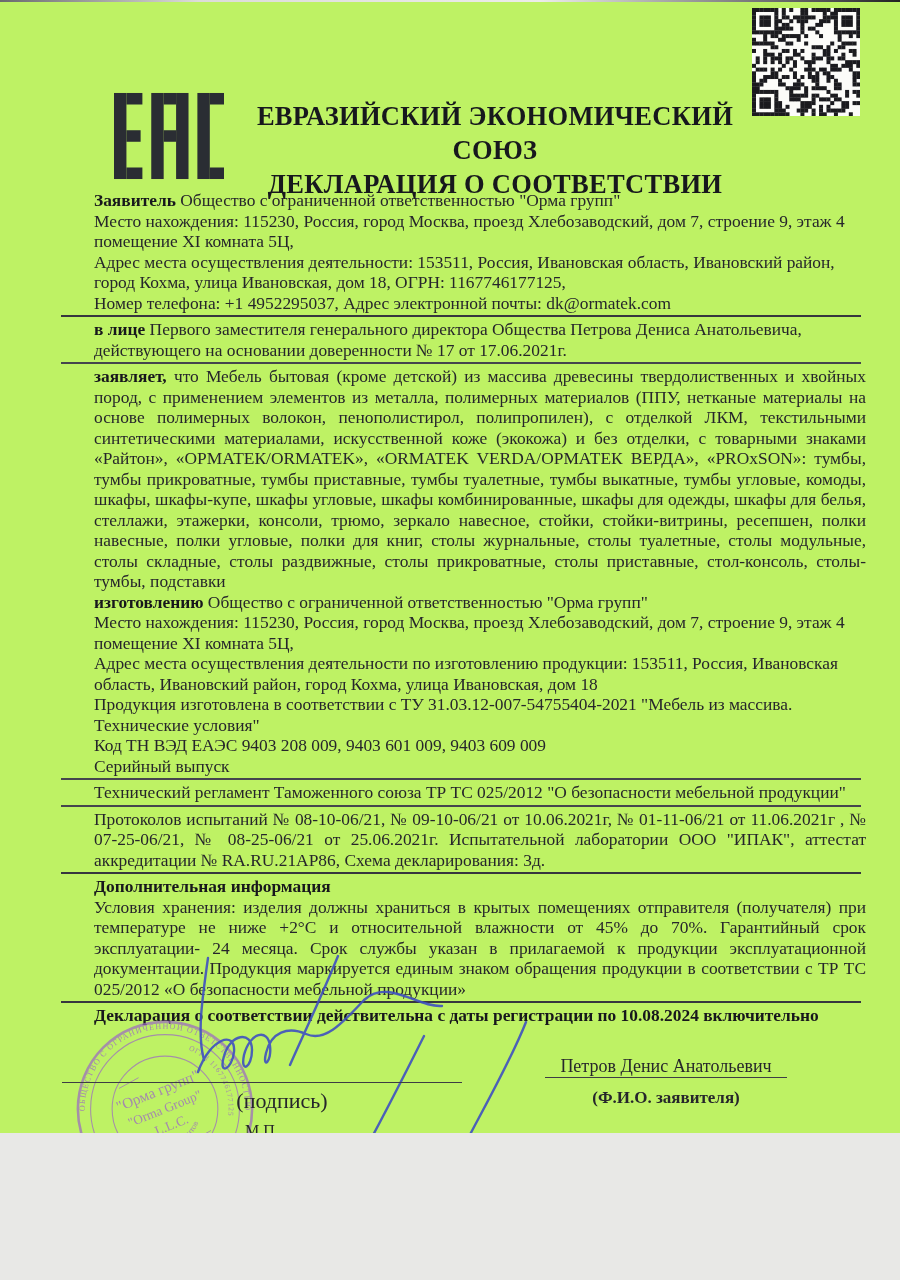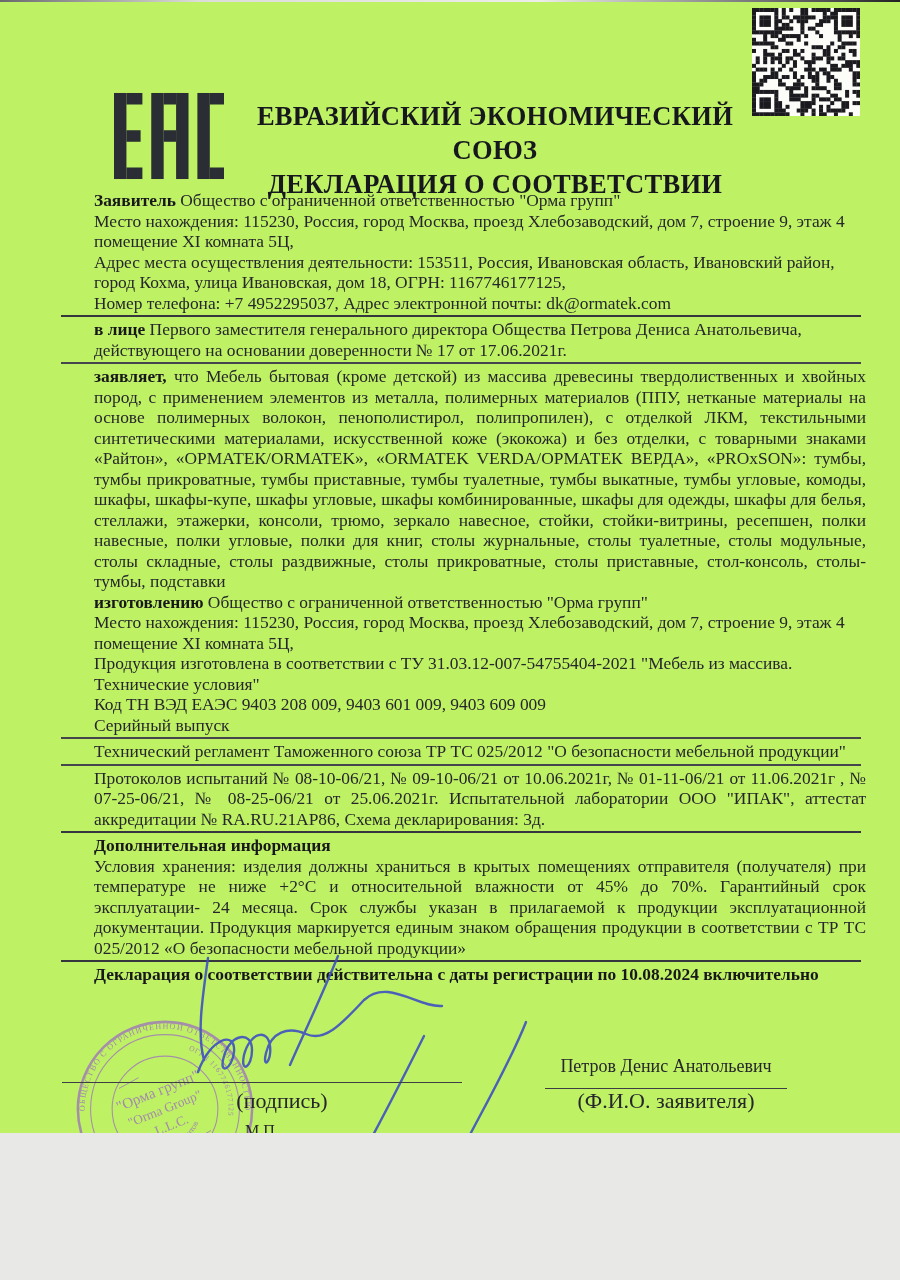--- a/index.html
+++ b/index.html
@@ -24,22 +24,22 @@
   .rule{height:0; border-top:2px solid #45454d; width:800px; margin:2px 0 2px -33px;}
   .rule.thick{border-top-width:2.5px; border-top-color:#36363e;}
   .validity{font-weight:bold; color:#17171c; margin-top:2px !important;}
   
   .stamp{position:absolute; top:1016px; left:72px; width:186px; height:186px; opacity:.88;}
   .ink{position:absolute; top:950px; left:140px; width:520px; height:245px; opacity:.9;}
   .sig-line{position:absolute; top:1082px; left:62px; width:400px; border-top:1.6px solid #3d3d44;}
   .sig-caption{position:absolute; top:1088px; left:222px; width:120px; text-align:center; font-size:22px;}
   .seal-mark{position:absolute; top:1122px; left:245px; font-size:16px;}
   .signer-name{position:absolute; top:1056px; left:545px; width:242px; text-align:center;
-    font-size:18px; border-bottom:1.6px solid #3d3d44; padding-bottom:11px;}
-  .signer-caption{position:absolute; top:1088px; left:545px; width:242px; text-align:center; font-size:22px;}
+    font-size:18px; border-bottom:1.6px solid #3d3d44; padding-bottom:0;}
+  .signer-caption{position:absolute; top:1088px; left:545px; width:242px; text-align:center; font-size:17px;font-weight:bold;}
   
   .footer{position:absolute; top:1153px; left:92px; font-weight:bold; font-size:14px;
     line-height:25px; color:#1c1c22;}
   .footer .f2{padding-left:8px;}
 </style>
 </head>
 <body>
 
 <div class="page">
   <div class="scan-edge"></div>
@@ -460,31 +460,32 @@
         <rect x="70.76" y="104.28" width="4" height="4"></rect>
         <rect x="81.93" y="104.28" width="4" height="4"></rect>
         <rect x="96.83" y="104.28" width="4" height="4"></rect>
       </g>
   </svg>
 
   <div class="content">
     <p><b>Заявитель</b><span> Общество с ограниченной ответственностью "Орма групп"</span></p>
     <p>Место нахождения: 115230, Россия, город Москва, проезд Хлебозаводский, дом 7, строение 9, этаж 4 помещение XI комната 5Ц,</p>
     <p>Адрес места осуществления деятельности: 153511, Россия, Ивановская область, Ивановский район, город Кохма, улица Ивановская, дом 18, ОГРН: 1167746177125,</p>
-    <p>Номер телефона: +7 4952295037, Адрес электронной почты: dk@ormatek.com</p>
+    <p>Номер телефона: +1 4952295037, Адрес электронной почты: dk@ormatek.com</p>
 
     <div class="rule thick"></div>
 
     <p><b>в лице</b><span>  Первого заместителя генерального директора Общества Петрова Дениса Анатольевича, действующего на основании доверенности № 17 от 17.06.2021г.</span></p>
 
     <div class="rule"></div>
 
     <p class="just"><b>заявляет,</b><span> что Мебель бытовая (кроме детской) из массива древесины твердолиственных и хвойных пород, с применением элементов из металла, полимерных материалов (ППУ, нетканые материалы на основе полимерных волокон, пенополистирол, полипропилен), с отделкой ЛКМ, текстильными синтетическими материалами, искусственной коже (экокожа) и без отделки, с товарными знаками «Райтон», «ОРМАТЕК/ORMATEK», «ORMATEK VERDA/ОРМАТЕК ВЕРДА», «PROxSON»: тумбы, тумбы прикроватные, тумбы приставные, тумбы туалетные, тумбы выкатные, тумбы угловые, комоды, шкафы, шкафы-купе, шкафы угловые, шкафы комбинированные, шкафы для одежды, шкафы для белья, стеллажи, этажерки, консоли, трюмо, зеркало навесное, стойки, стойки-витрины, ресепшен, полки навесные, полки угловые, полки для книг, столы журнальные, столы туалетные, столы модульные, столы складные, столы раздвижные, столы прикроватные, столы приставные, стол-консоль, столы-тумбы, подставки</span></p>
     <p><b>изготовлению</b><span> Общество с ограниченной ответственностью "Орма групп"</span></p>
     <p>Место нахождения: 115230, Россия, город Москва, проезд Хлебозаводский, дом 7, строение 9, этаж 4 помещение XI комната 5Ц,</p>
+    <p>Адрес места осуществления деятельности по изготовлению продукции: 153511, Россия, Ивановская область, Ивановский район, город Кохма, улица Ивановская, дом 18</p>
     <p>Продукция изготовлена в соответствии с ТУ 31.03.12-007-54755404-2021 "Мебель из массива. Технические условия"</p>
     <p>Код ТН ВЭД ЕАЭС  9403 208 009, 9403 601 009, 9403 609 009</p>
     <p>Серийный выпуск</p>
 
     <div class="rule"></div>
 
     <p>Технический регламент Таможенного союза ТР ТС 025/2012 "О безопасности мебельной продукции"</p>
 
     <div class="rule"></div>
 

